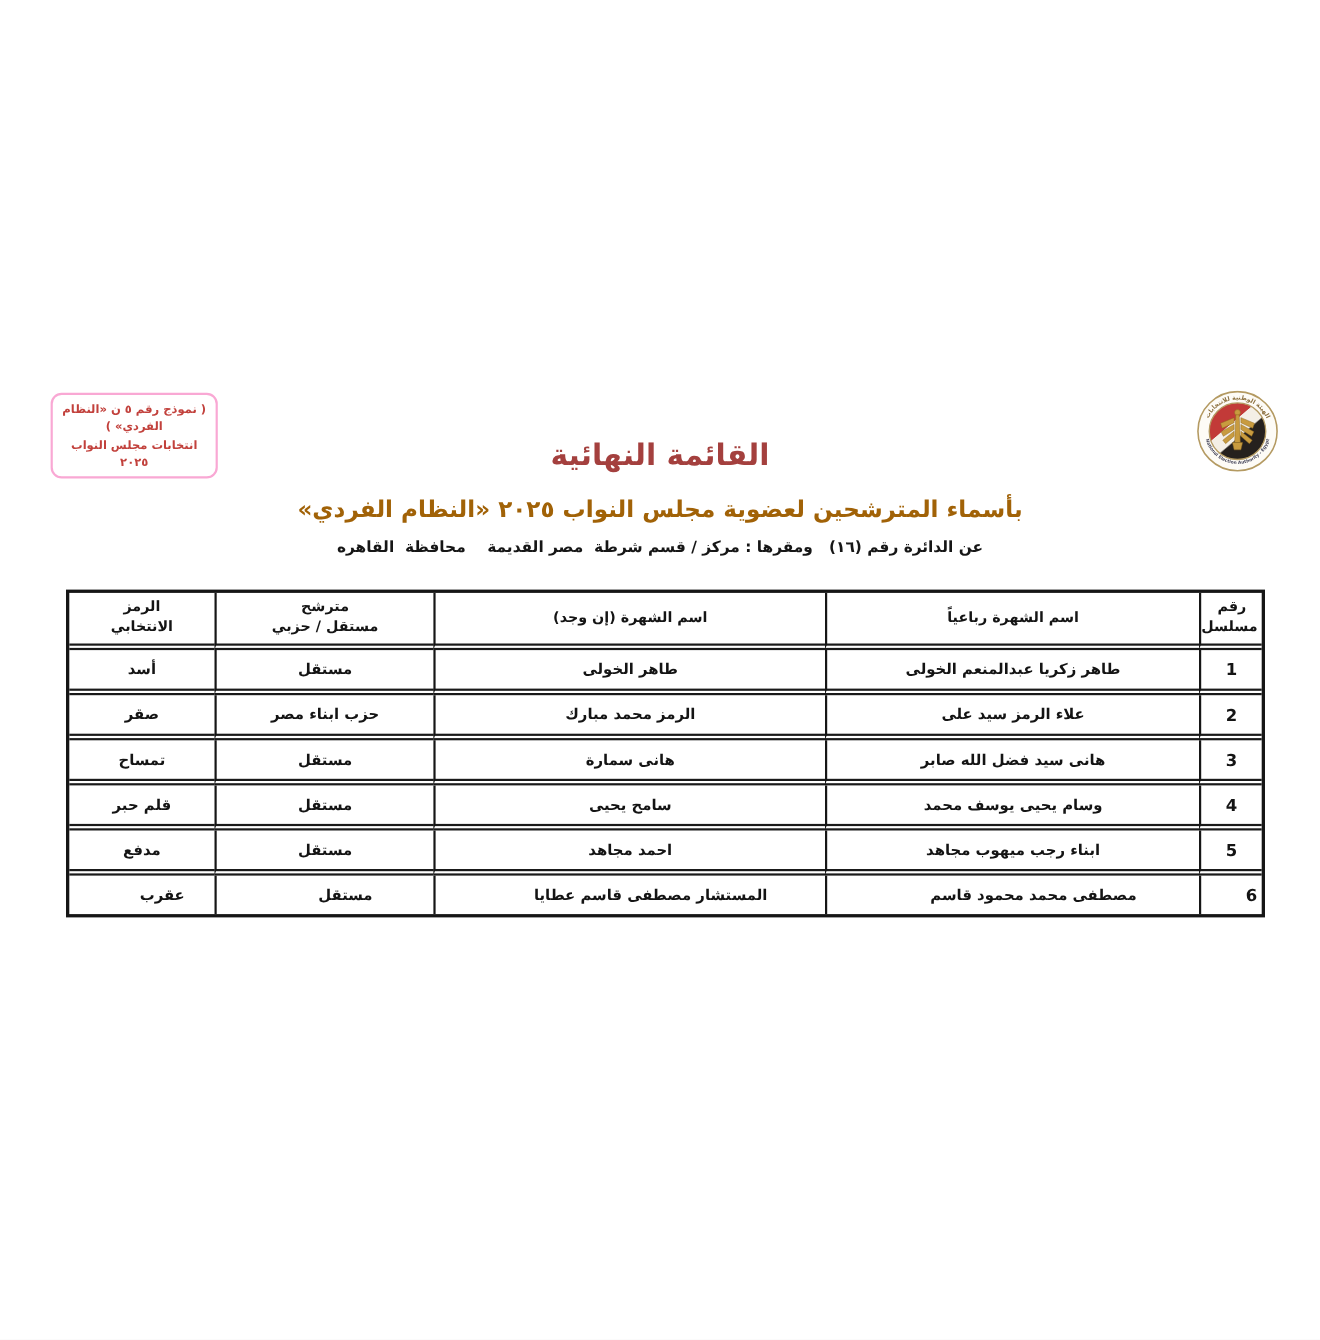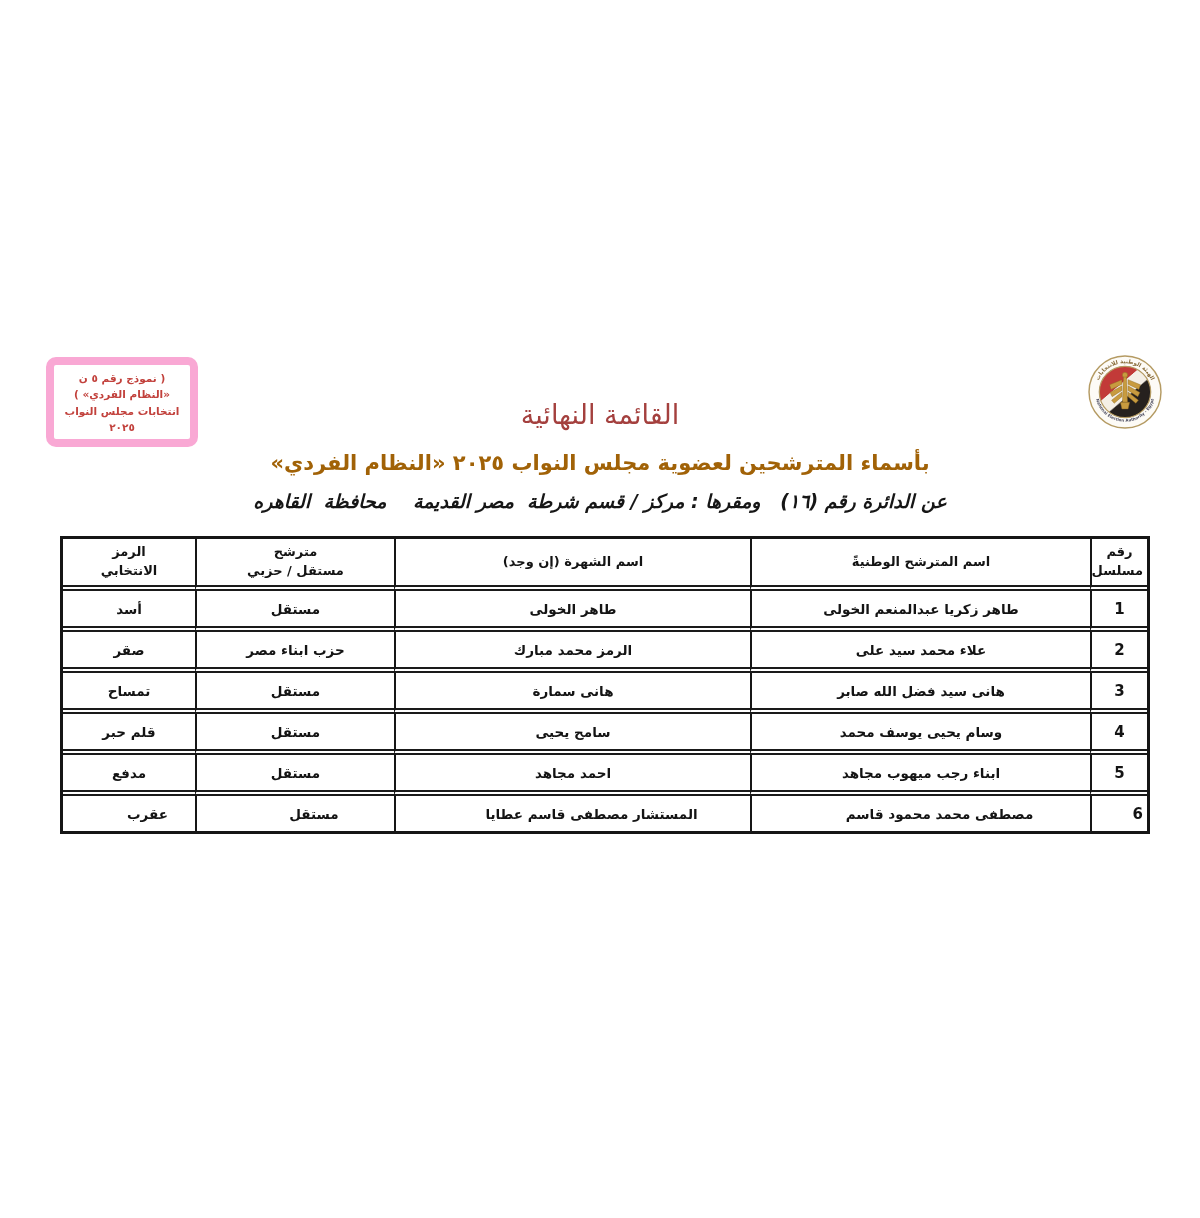--- a/index.html
+++ b/index.html
@@ -3,37 +3,37 @@
 <meta charset="utf-8">
 <style>
   html,body{margin:0;padding:0;}
   body{
     width:1200px;height:1218px;position:relative;background:#ffffff;
     font-family:"DejaVu Sans",sans-serif;overflow:hidden;
     outline:1px solid #ececec;
   }
   .stamp-box{
     position:absolute;left:46px;top:357px;width:152px;
-    border:8px solid #f9a8d4;border-radius:10px;
+    border:2px solid #f9a8d4;border-radius:10px;
     padding:5px 6px 4px 6px;box-sizing:border-box;
     text-align:center;direction:rtl;
     color:#c2413c;font-size:10.5px;font-weight:bold;line-height:1.55;
   }
   .seal{position:absolute;left:1088px;top:355px;width:74px;height:74px;}
   .doc-title{
     position:absolute;top:399px;left:0;width:100%;text-align:center;direction:rtl;
-    color:#a4403e;font-size:27px;font-weight:normal;letter-spacing:.5px;
+    color:#a4403e;font-size:27px;font-weight:bold;letter-spacing:.5px;
   }
   .doc-sub1{
     position:absolute;top:451px;left:0;width:100%;text-align:center;direction:rtl;
     color:#a16207;font-size:21px;font-weight:bold;
   }
   .doc-sub2{
     position:absolute;top:490px;left:0;width:100%;text-align:center;direction:rtl;
-    color:#161616;font-size:19px;font-weight:bold;white-space:pre-wrap;font-style:italic;
+    color:#161616;font-size:14px;font-weight:bold;white-space:pre-wrap;
   }
   table.candidates{
     position:absolute;top:536px;left:60px;width:1084px;
     border-collapse:separate;border-spacing:0;direction:rtl;
     border:3px solid #161616;table-layout:fixed;
   }
   .candidates th,.candidates td{
     border-inline-end:2px solid #161616;
     border-bottom:6px double #1a1a1a;
     text-align:center;vertical-align:middle;
@@ -105,21 +105,21 @@
       <col style="width:199px">
       <col style="width:132px">
   </colgroup>
   <thead>
     <tr>
       <th>
         <span>رقم</span><br>
         <span>مسلسل</span>
       </th>
       <th>
-        <span>اسم المترشح الوطنيةً</span>
+        <span>اسم الشهرة رباعياً</span>
       </th>
       <th>
         <span>اسم الشهرة (إن وجد)</span>
       </th>
       <th>
         <span>مترشح</span><br>
         <span>مستقل / حزبي</span>
       </th>
       <th>
         <span>الرمز</span><br>
@@ -130,21 +130,21 @@
   <tbody>
     <tr>
       <td class="serial">1</td>
       <td>طاهر زكريا عبدالمنعم الخولى</td>
       <td>طاهر الخولى</td>
       <td>مستقل</td>
       <td>أسد</td>
     </tr>
     <tr>
       <td class="serial">2</td>
-      <td>علاء محمد سيد على</td>
+      <td>علاء الرمز سيد على</td>
       <td>الرمز محمد مبارك</td>
       <td>حزب ابناء مصر</td>
       <td>صقر</td>
     </tr>
     <tr>
       <td class="serial">3</td>
       <td>هانى سيد فضل الله صابر</td>
       <td>هانى سمارة</td>
       <td>مستقل</td>
       <td>تمساح</td>

